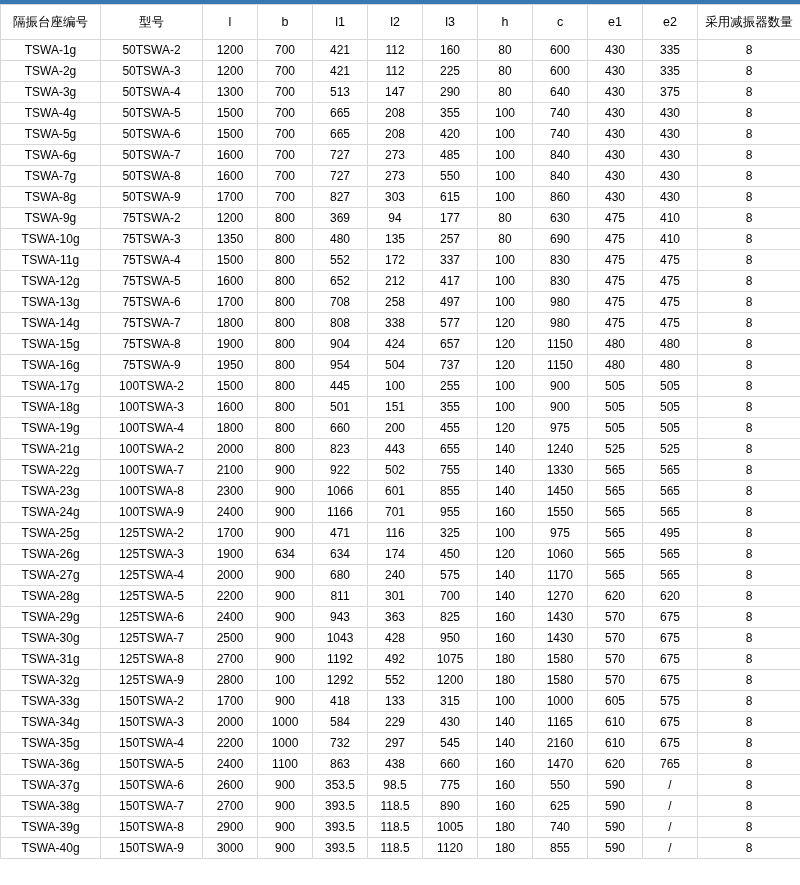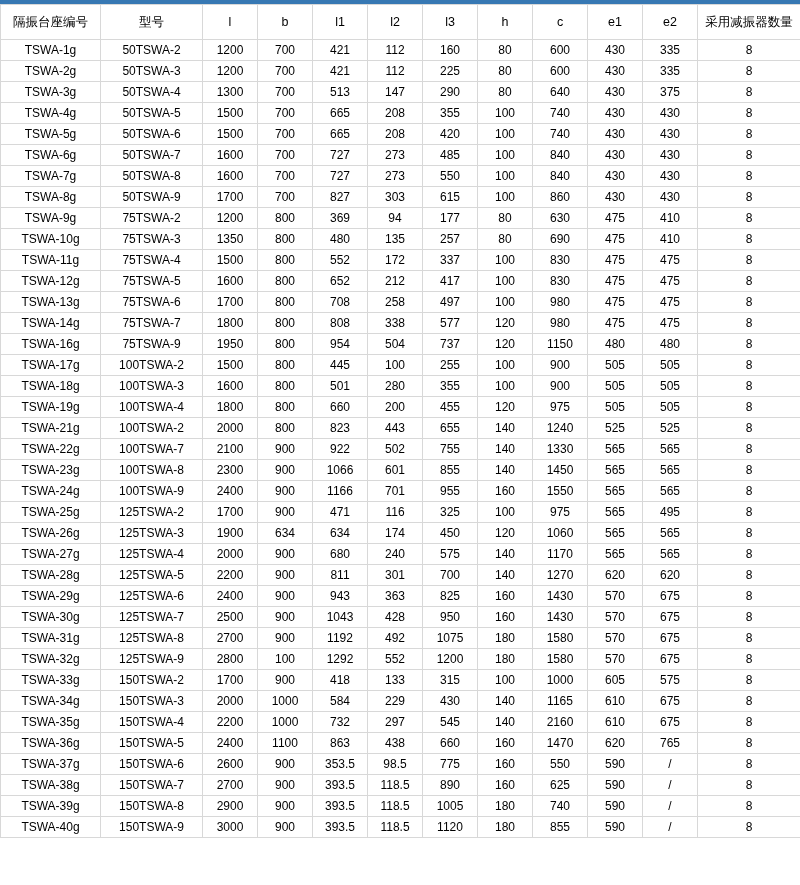--- a/index.html
+++ b/index.html
@@ -274,20 +274,34 @@
           <td>808</td>
           <td>338</td>
           <td>577</td>
           <td>120</td>
           <td>980</td>
           <td>475</td>
           <td>475</td>
           <td>8</td>
         </tr>
         <tr>
+          <td>TSWA-15g</td>
+          <td>75TSWA-8</td>
+          <td>1900</td>
+          <td>800</td>
+          <td>904</td>
+          <td>424</td>
+          <td>657</td>
+          <td>120</td>
+          <td>1150</td>
+          <td>480</td>
+          <td>480</td>
+          <td>8</td>
+        </tr>
+        <tr>
           <td>TSWA-16g</td>
           <td>75TSWA-9</td>
           <td>1950</td>
           <td>800</td>
           <td>954</td>
           <td>504</td>
           <td>737</td>
           <td>120</td>
           <td>1150</td>
           <td>480</td>
@@ -307,21 +321,21 @@
           <td>505</td>
           <td>505</td>
           <td>8</td>
         </tr>
         <tr>
           <td>TSWA-18g</td>
           <td>100TSWA-3</td>
           <td>1600</td>
           <td>800</td>
           <td>501</td>
-          <td>280</td>
+          <td>151</td>
           <td>355</td>
           <td>100</td>
           <td>900</td>
           <td>505</td>
           <td>505</td>
           <td>8</td>
         </tr>
         <tr>
           <td>TSWA-19g</td>
           <td>100TSWA-4</td>

